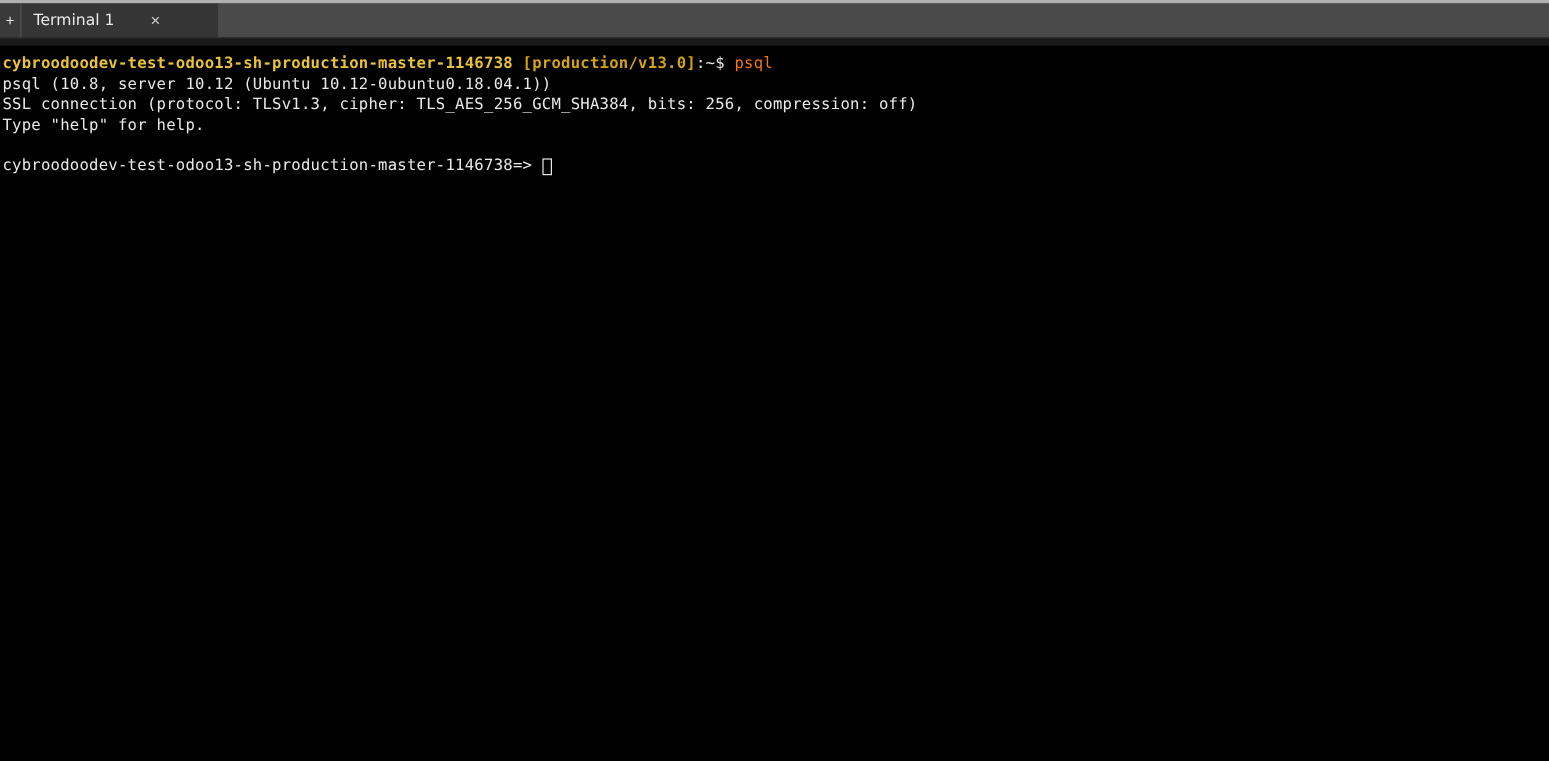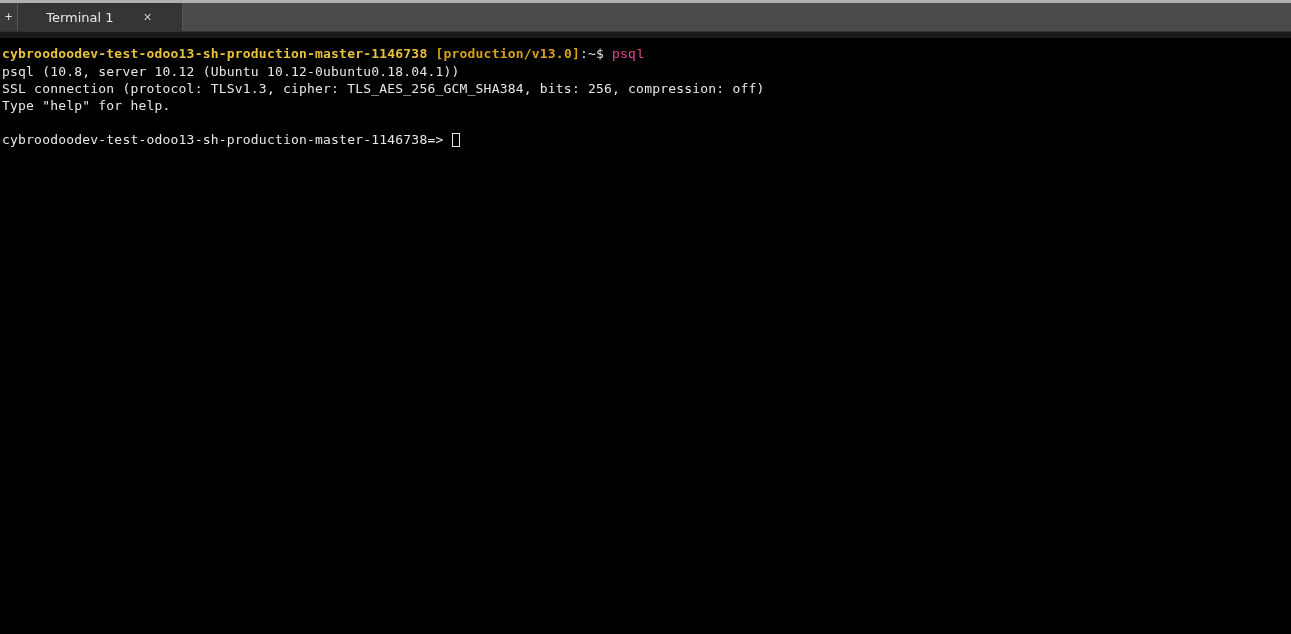--- a/index.html
+++ b/index.html
@@ -36,21 +36,21 @@
       border-right: 1px solid #555;
       cursor: pointer;
     }
     .tab {
       display: flex;
       align-items: center;
       padding: 0 12px 0 10px;
       background: #3a3a3a;
       border-right: 1px solid #555;
       min-width: 165px;
-      justify-content: center;
+      justify-content: flex-start;
     }
     .tab.active {
       background: #353535;
     }
     .tab-title {
       color: #e8e8e8;
       font-family: 'DejaVu Sans', 'Segoe UI', sans-serif;
       font-size: 13px;
     }
     .tab-close {
@@ -85,22 +85,21 @@
       font-weight: bold;
       text-align: right;
     }
     .prompt-sep {
       color: #e8e8e8;
     }
     .prompt-dollar {
       color: #e8e8e8;
     }
     .cmd {
-      color: #ec4899;
-      font-family: Liberation Mono, monospace;
+      color: #f97316;
     }
     .cursor {
       display: inline-block;
       width: 8px;
       height: 14px;
       border: 1px solid #e8e8e8;
       vertical-align: text-bottom;
       margin-bottom: 0px;
     }
     .line {

